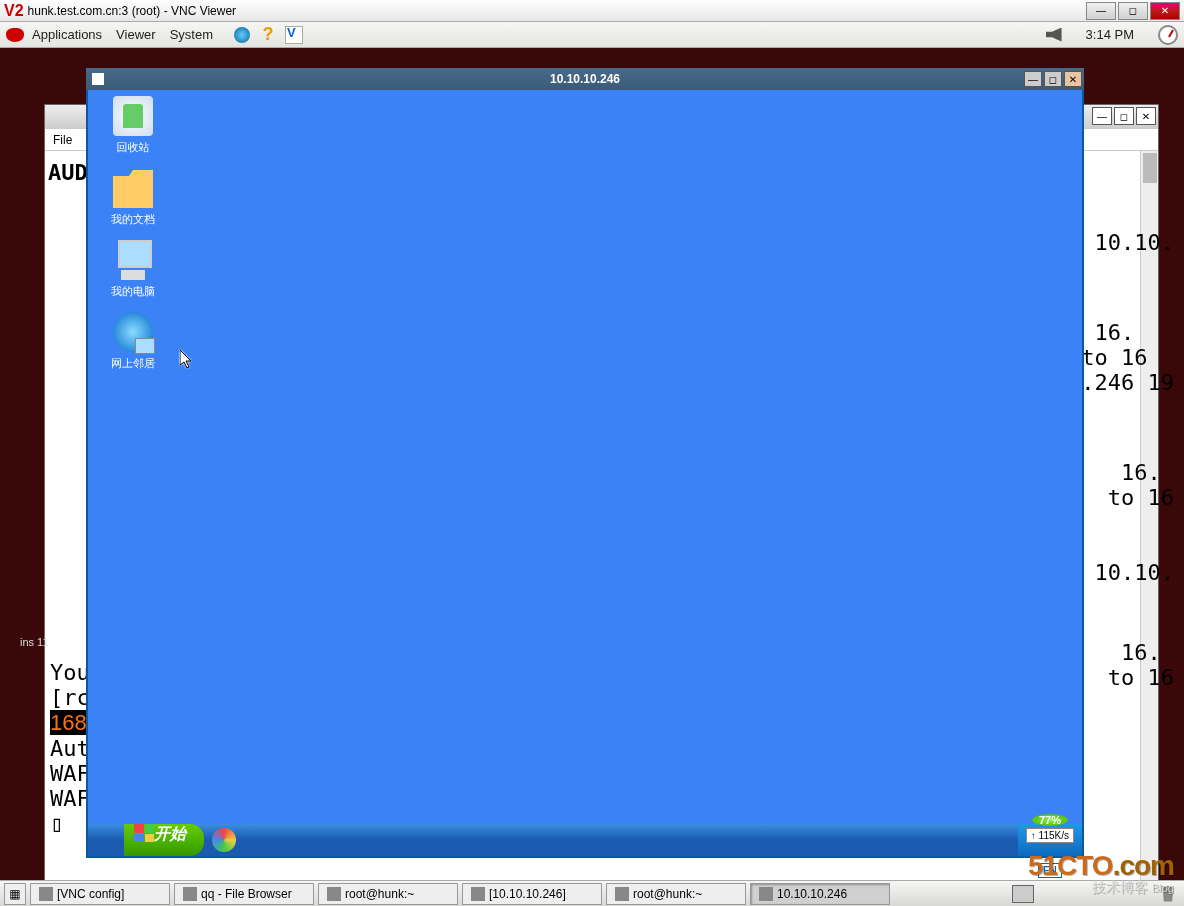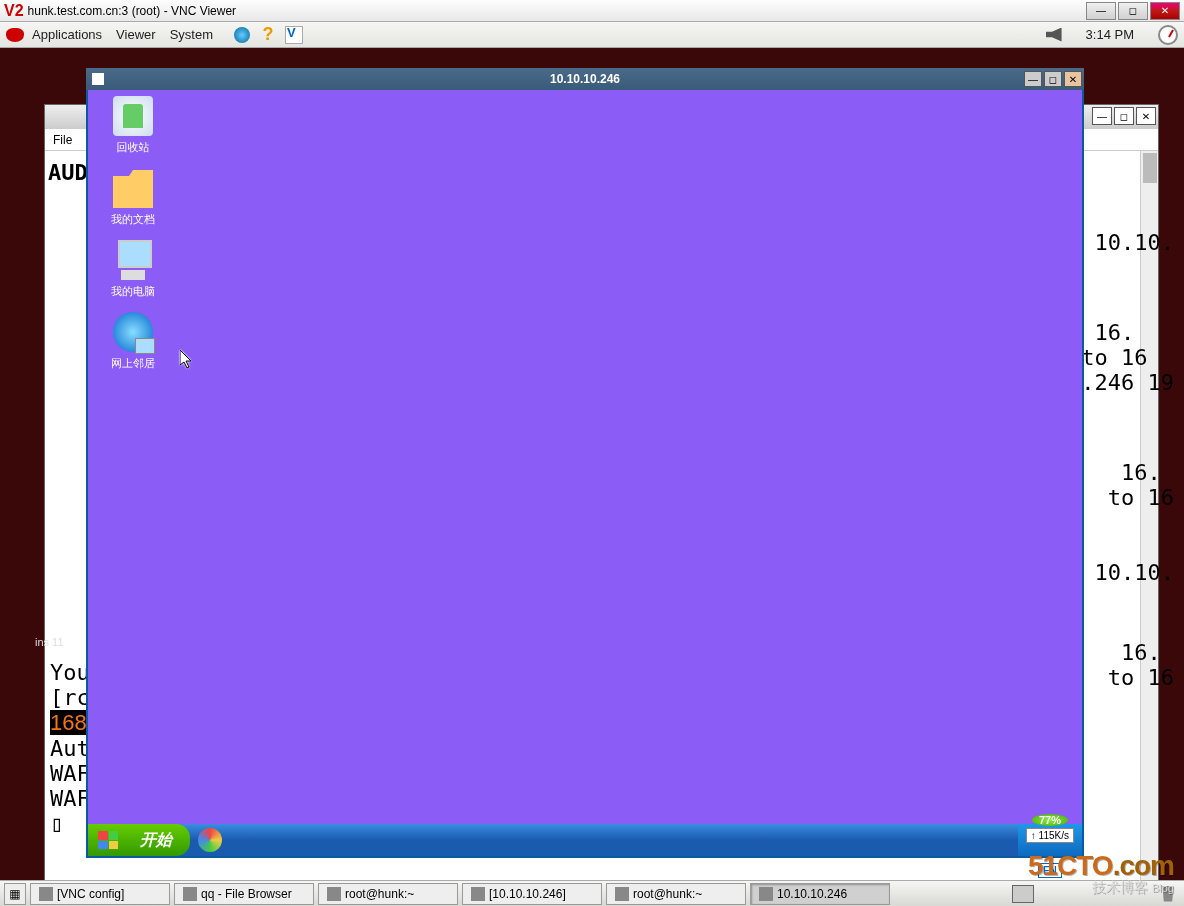--- a/index.html
+++ b/index.html
@@ -32,48 +32,48 @@
 .bg-win1 { position:absolute; top:104px; left:44px; width:1115px; height:780px; background:#fff; border:1px solid #666;}
 .bg-win1-titlebar{height:24px;background:linear-gradient(#eee,#ccc);display:flex;justify-content:flex-end;padding:2px;gap:2px;}
 .bg-win1-titlebar .wb{width:20px;height:18px;background:#fff;border:1px solid #555;font-size:10px;display:flex;align-items:center;justify-content:center;}
 .bg-win1-menu{height:22px;border-bottom:1px solid #ccc;display:flex;align-items:center;padding-left:8px;font-size:12px;}
 .bg-win1-scroll{position:absolute;top:46px;right:0;width:18px;bottom:0;background:#eee;border-left:1px solid #ccc;}
 .bg-win1-scroll .thumb{width:14px;height:30px;background:#bbb;margin:2px auto;}
 .bg-text1{position:absolute;top:160px;left:48px;font-family:monospace;font-size:22px;font-weight:bold;color:#000;}
 .bg-text-right{position:absolute;right:10px;font-family:monospace;font-size:22px;color:#000;white-space:pre;text-align:left;}
 .bg-text-bottom{position:absolute;left:50px;font-family:monospace;font-size:22px;color:#000;white-space:pre;}
 .bg-text-bottom .hl{background:#000;color:#f97316;}
-.ins-text{position:absolute;left:35px;top:636px;color:#ddd;font-size:11px;}
+.ins-text{position:absolute;left:20px;top:636px;color:#ddd;font-size:11px;}
 
 
 .vnc-window { position:absolute; top:68px; left:86px; width:998px; height:790px; background:#0a5aa0;}
 .vnc-titlebar { height:22px; background:linear-gradient(#4a6a8a,#3a5a7a); display:flex; align-items:center; color:#fff; font-size:12px; position:relative;}
 .vnc-titlebar .tb-icon{width:12px;height:12px;background:#fff;margin:0 6px;}
 .vnc-titlebar .tb-title{position:absolute;left:50%;transform:translateX(-50%);font-weight:bold;}
 .vnc-titlebar .tb-right{margin-left:auto;display:flex;gap:2px;margin-right:2px;}
 .vnc-titlebar .tbtn{width:18px;height:16px;background:#ccc;border:1px solid #555;font-size:10px;display:flex;align-items:center;justify-content:center;color:#000;}
 .vnc-titlebar .tbtn.close{background:#e8c4a0;}
 
-.xp-desktop{position:absolute;top:22px;left:2px;right:2px;bottom:2px;background:#8b5cf6;}
+.xp-desktop{position:absolute;top:22px;left:2px;right:2px;bottom:2px;background:#3b82f6;}
 .xp-icon{position:absolute;width:70px;text-align:center;color:#fff;font-size:11px;}
 .xp-icon .ico{width:40px;height:40px;margin:0 auto 4px;position:relative;}
 .xp-icon.recycle .ico{background:radial-gradient(#fff,#cde);border-radius:4px;}
 .xp-icon.recycle .ico::after{content:"";position:absolute;top:8px;left:10px;width:20px;height:24px;background:#6c6;border-radius:3px 3px 0 0;}
 .xp-icon.docs .ico{background:#fc6;clip-path:polygon(0 20%,40% 20%,50% 5%,100% 5%,100% 100%,0 100%);}
 .xp-icon.computer .ico::before{content:"";position:absolute;top:0;left:5px;width:30px;height:24px;background:#adf;border:2px solid #ccc;}
 .xp-icon.computer .ico::after{content:"";position:absolute;bottom:0;left:8px;width:24px;height:10px;background:#ddd;}
 .xp-icon.network .ico{background:radial-gradient(#8df,#06c);border-radius:50%;}
 .xp-icon.network .ico::after{content:"";position:absolute;bottom:-2px;right:-2px;width:18px;height:14px;background:#adf;border:1px solid #888;}
 
 .cursor{position:absolute;top:260px;left:92px;width:14px;height:20px;pointer-events:none;}
 .cursor svg{filter:drop-shadow(0 0 1px #fff);}
 
 
 .xp-taskbar{position:absolute;bottom:0;left:0;right:0;height:32px;background:linear-gradient(#3a8de0,#1a5bb0 50%,#1a5bb0);display:flex;align-items:center;}
-.xp-start{height:32px;padding:0 18px 0 10px;background:linear-gradient(#6c0,#390);border-radius:0 14px 14px 0;display:flex;align-items:center;color:#fff;font-style:italic;font-weight:bold;font-size:16px;gap:22px;}
+.xp-start{height:32px;padding:0 18px 0 10px;background:linear-gradient(#6c0,#390);border-radius:0 14px 14px 0;display:flex;color:#fff;font-style:italic;font-weight:bold;font-size:16px;gap:0;margin-left:36px;}
 .xp-start .flag{width:20px;height:18px;display:grid;grid-template:1fr 1fr/1fr 1fr;gap:1px;}
 .xp-start .flag div:nth-child(1){background:#e44;}
 .xp-start .flag div:nth-child(2){background:#4c4;}
 .xp-start .flag div:nth-child(3){background:#48e;}
 .xp-start .flag div:nth-child(4){background:#ec4;}
 .xp-taskbar .ql{width:24px;height:24px;margin-left:8px;border-radius:50%;background:conic-gradient(#e44,#ec4,#4c4,#48e,#e44);}
 .xp-tray{margin-left:auto;background:linear-gradient(#1e98e8,#0d6ac0);height:32px;display:flex;align-items:center;padding:0 8px;gap:6px;font-size:10px;color:#fff;flex-direction:column;}
 .xp-tray .green-circle{width:36px;height:36px;border-radius:50%;background:radial-gradient(#8e4,#4a0);display:flex;align-items:center;justify-content:center;color:#fff;font-size:11px;font-weight:bold;position:relative;top:-10px;}
 .xp-tray .net-speed{background:#fff;color:#000;padding:1px 4px;border:1px solid #888;font-size:10px;position:relative;top:-14px;}
 .xp-tray .lang{background:#fff;color:#06c;padding:1px 4px;border:1px solid #06c;font-size:10px;font-weight:bold;}

